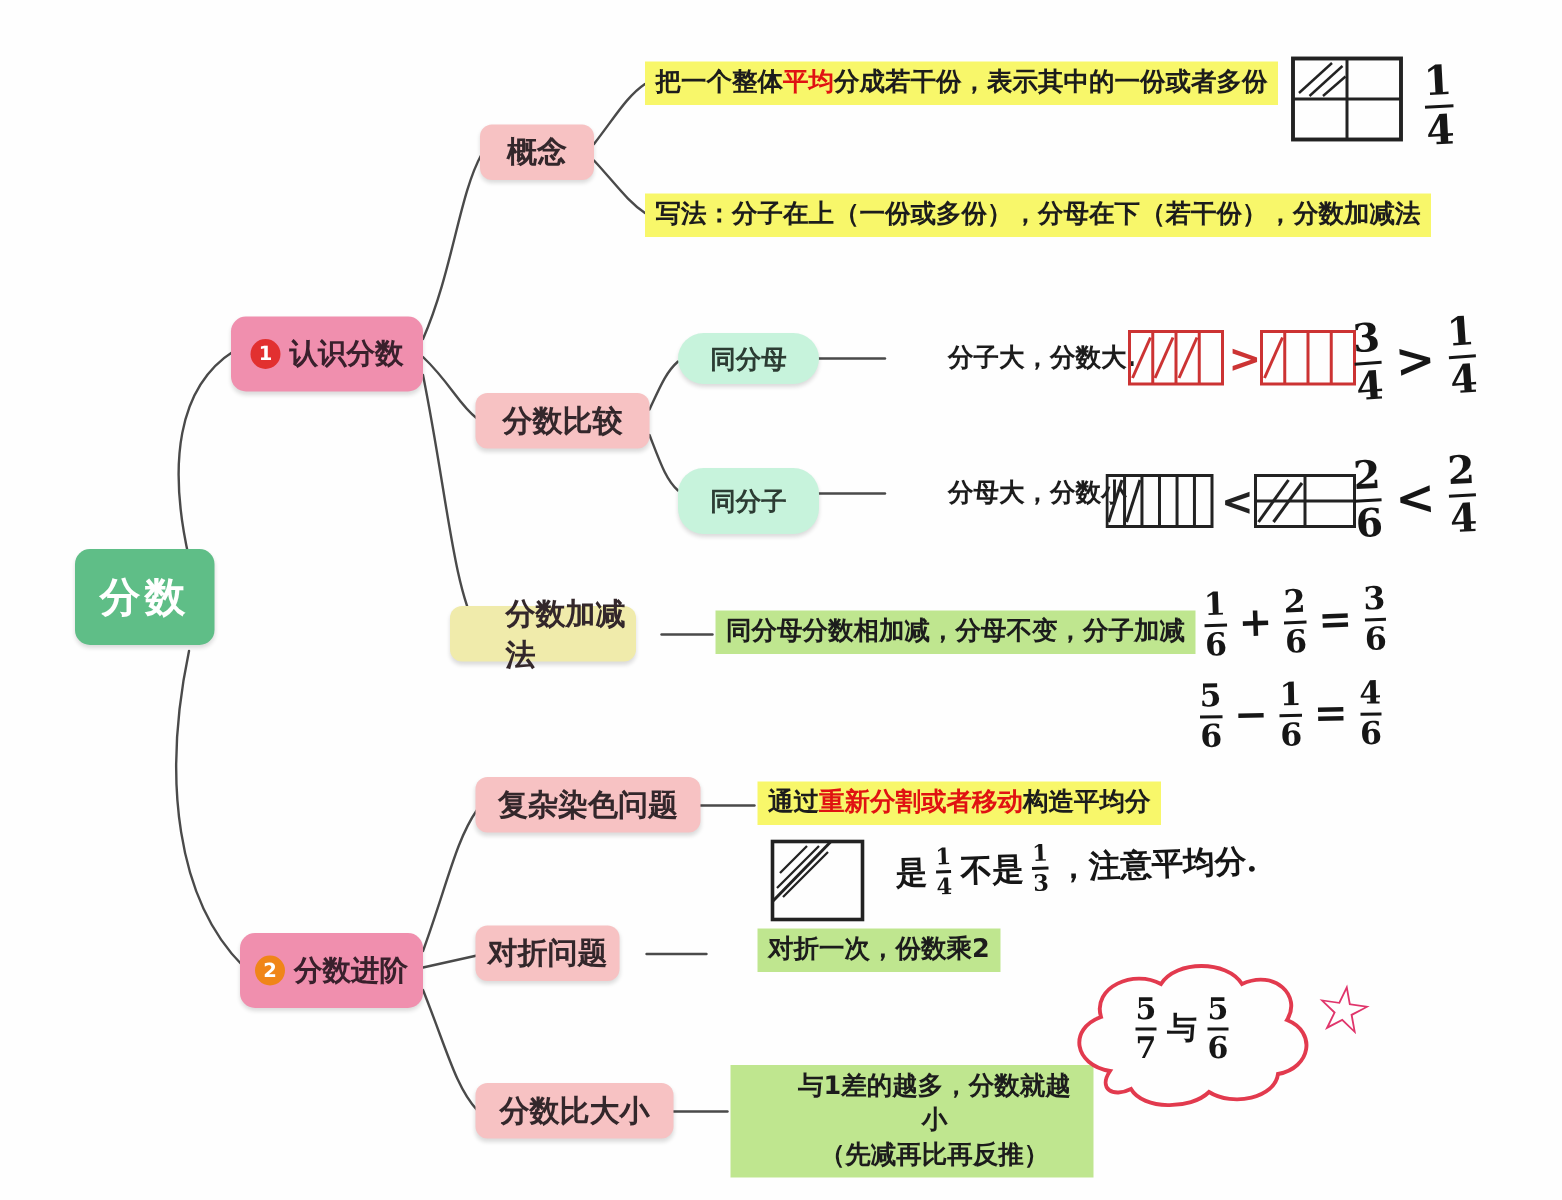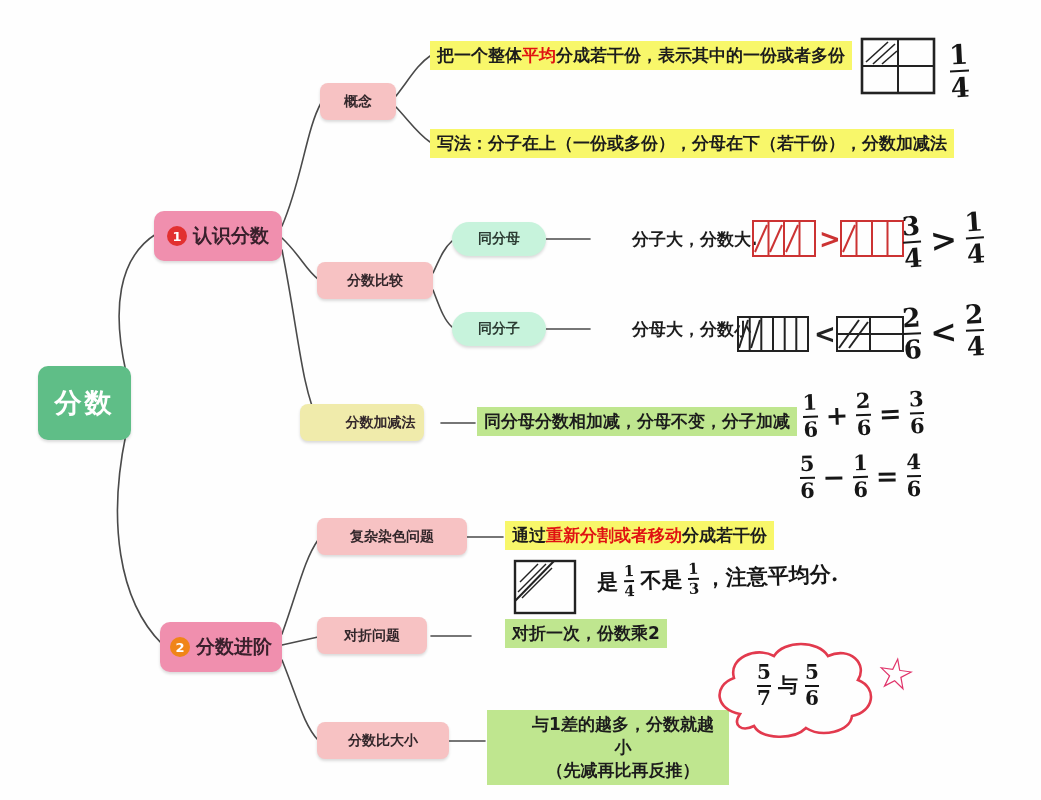--- a/index.html
+++ b/index.html
@@ -10,23 +10,23 @@
   .connectors path, .connectors line { stroke:#4a4a4a; stroke-width:1.6; fill:none; stroke-linecap:round; }
 
   .node { position:absolute; display:flex; align-items:center; justify-content:center;
           font-weight:bold; color:#222; box-shadow:0 2px 3px rgba(0,0,0,.14); }
   .root   { background:#5fbe87; color:#fff; border-radius:10px; font-size:27px; letter-spacing:3px; }
   .branch { background:#f08fae; border-radius:10px; font-size:19px; gap:6px; color:#39202c; }
   .badge  { width:20px; height:20px; border-radius:50%; color:#fff; font-size:13px; font-weight:bold;
             display:flex; align-items:center; justify-content:center; flex:0 0 auto; }
   .badge-red    { background:#e23030; }
   .badge-orange { background:#f08518; }
-  .sub        { background:#f7c2c3; border-radius:8px; font-size:14px; color:#33272b; }
+  .sub        { background:#f7c2c3; border-radius:8px; font-size:20px; color:#33272b; }
   .sub-yellow { background:#f0ebab; }
-  .leaf       { background:#c7f3dc; border-radius:17px; font-size:14px; color:#2c3c33; }
+  .leaf       { background:#c7f3dc; border-radius:17px; font-size:17px; color:#2c3c33; }
 
   .note { position:absolute; font-size:17px; font-weight:bold; color:#1c1c1c;
           padding:3px 7px; white-space:nowrap; line-height:1.35; }
   .hl-yellow { background:#f8f76a; }
   .hl-green  { background:#bfe68f; }
   .plain     { background:none; padding:0;margin-left:40px; }
   .red  { color:#e01212; }
   .note-multiline { white-space:normal; width:242px; text-align:center;padding-left:37px; }
 
   .hand { position:absolute; font-family:"DejaVu Serif","Liberation Serif",serif;
@@ -72,21 +72,21 @@
     <path d="M 546 329 L 590 329"></path>
     <path d="M 441 423 L 475 423"></path>
     <path d="M 282 634 C 298 590 304 560 318 540"></path>
     <path d="M 282 645 L 318 637"></path>
     <path d="M 282 660 C 298 700 304 725 318 740"></path>
     <path d="M 467 537 L 503 537"></path>
     <path d="M 431 636 L 471 636"></path>
     <path d="M 449 741 L 485 741"></path>
   </svg>
 
-  <div class="node root" style="left:38px;top:366px;width:93px;height:74px;">
+  <div class="node root" style="left:50px;top:366px;width:93px;height:64px;">
     <span>分数</span>
   </div>
 
   <div class="node branch" style="left:154px;top:211px;width:128px;height:50px;">
     <span class="badge badge-red">1</span>
     <span>认识分数</span>
   </div>
 
   <div class="node sub" style="left:320px;top:83px;width:76px;height:37px;">
     <span>概念</span>
@@ -104,21 +104,21 @@
     <span>分数比较</span>
   </div>
 
   <div class="node leaf" style="left:452px;top:222px;width:94px;height:34px;">
     <span>同分母</span>
   </div>
   <div class="note plain" style="left:592px;top:228px;">
     <span>分子大，分数大.</span>
   </div>
 
-  <div class="node leaf" style="left:452px;top:312px;width:94px;height:34px;">
+  <div class="node leaf" style="left:452px;top:312px;width:94px;height:44px;">
     <span>同分子</span>
   </div>
   <div class="note plain" style="left:592px;top:318px;">
     <span>分母大，分数小</span>
   </div>
 
   <div class="node sub sub-yellow" style="left:300px;top:404px;width:124px;height:37px;padding-left:37px;">
     <span>分数加减法</span>
   </div>
   <div class="note hl-green" style="left:477px;top:407px;text-align:right;">
@@ -127,24 +127,24 @@
 
   <div class="node branch" style="left:160px;top:622px;width:122px;height:50px;">
     <span class="badge badge-orange">2</span>
     <span>分数进阶</span>
   </div>
 
   <div class="node sub" style="left:317px;top:518px;width:150px;height:37px;">
     <span>复杂染色问题</span>
   </div>
   <div class="note hl-yellow" style="left:505px;top:521px;">
-    <span>通过</span><span class="red">重新分割或者移动</span><span>分成若干份</span>
-  </div>
-
-  <div class="node sub" style="left:317px;top:617px;width:110px;height:37px;">
+    <span>通过</span><span class="red">重新分割或者移动</span><span>构造平均分</span>
+  </div>
+
+  <div class="node sub" style="left:317px;top:617px;width:96px;height:37px;">
     <span>对折问题</span>
   </div>
   <div class="note hl-green" style="left:473px;top:619px;margin-left:32px;">
     <span>对折一次，份数乘2</span>
   </div>
 
   <div class="node sub" style="left:317px;top:722px;width:132px;height:37px;">
     <span>分数比大小</span>
   </div>
   <div class="note hl-green note-multiline" style="left:487px;top:710px;">

